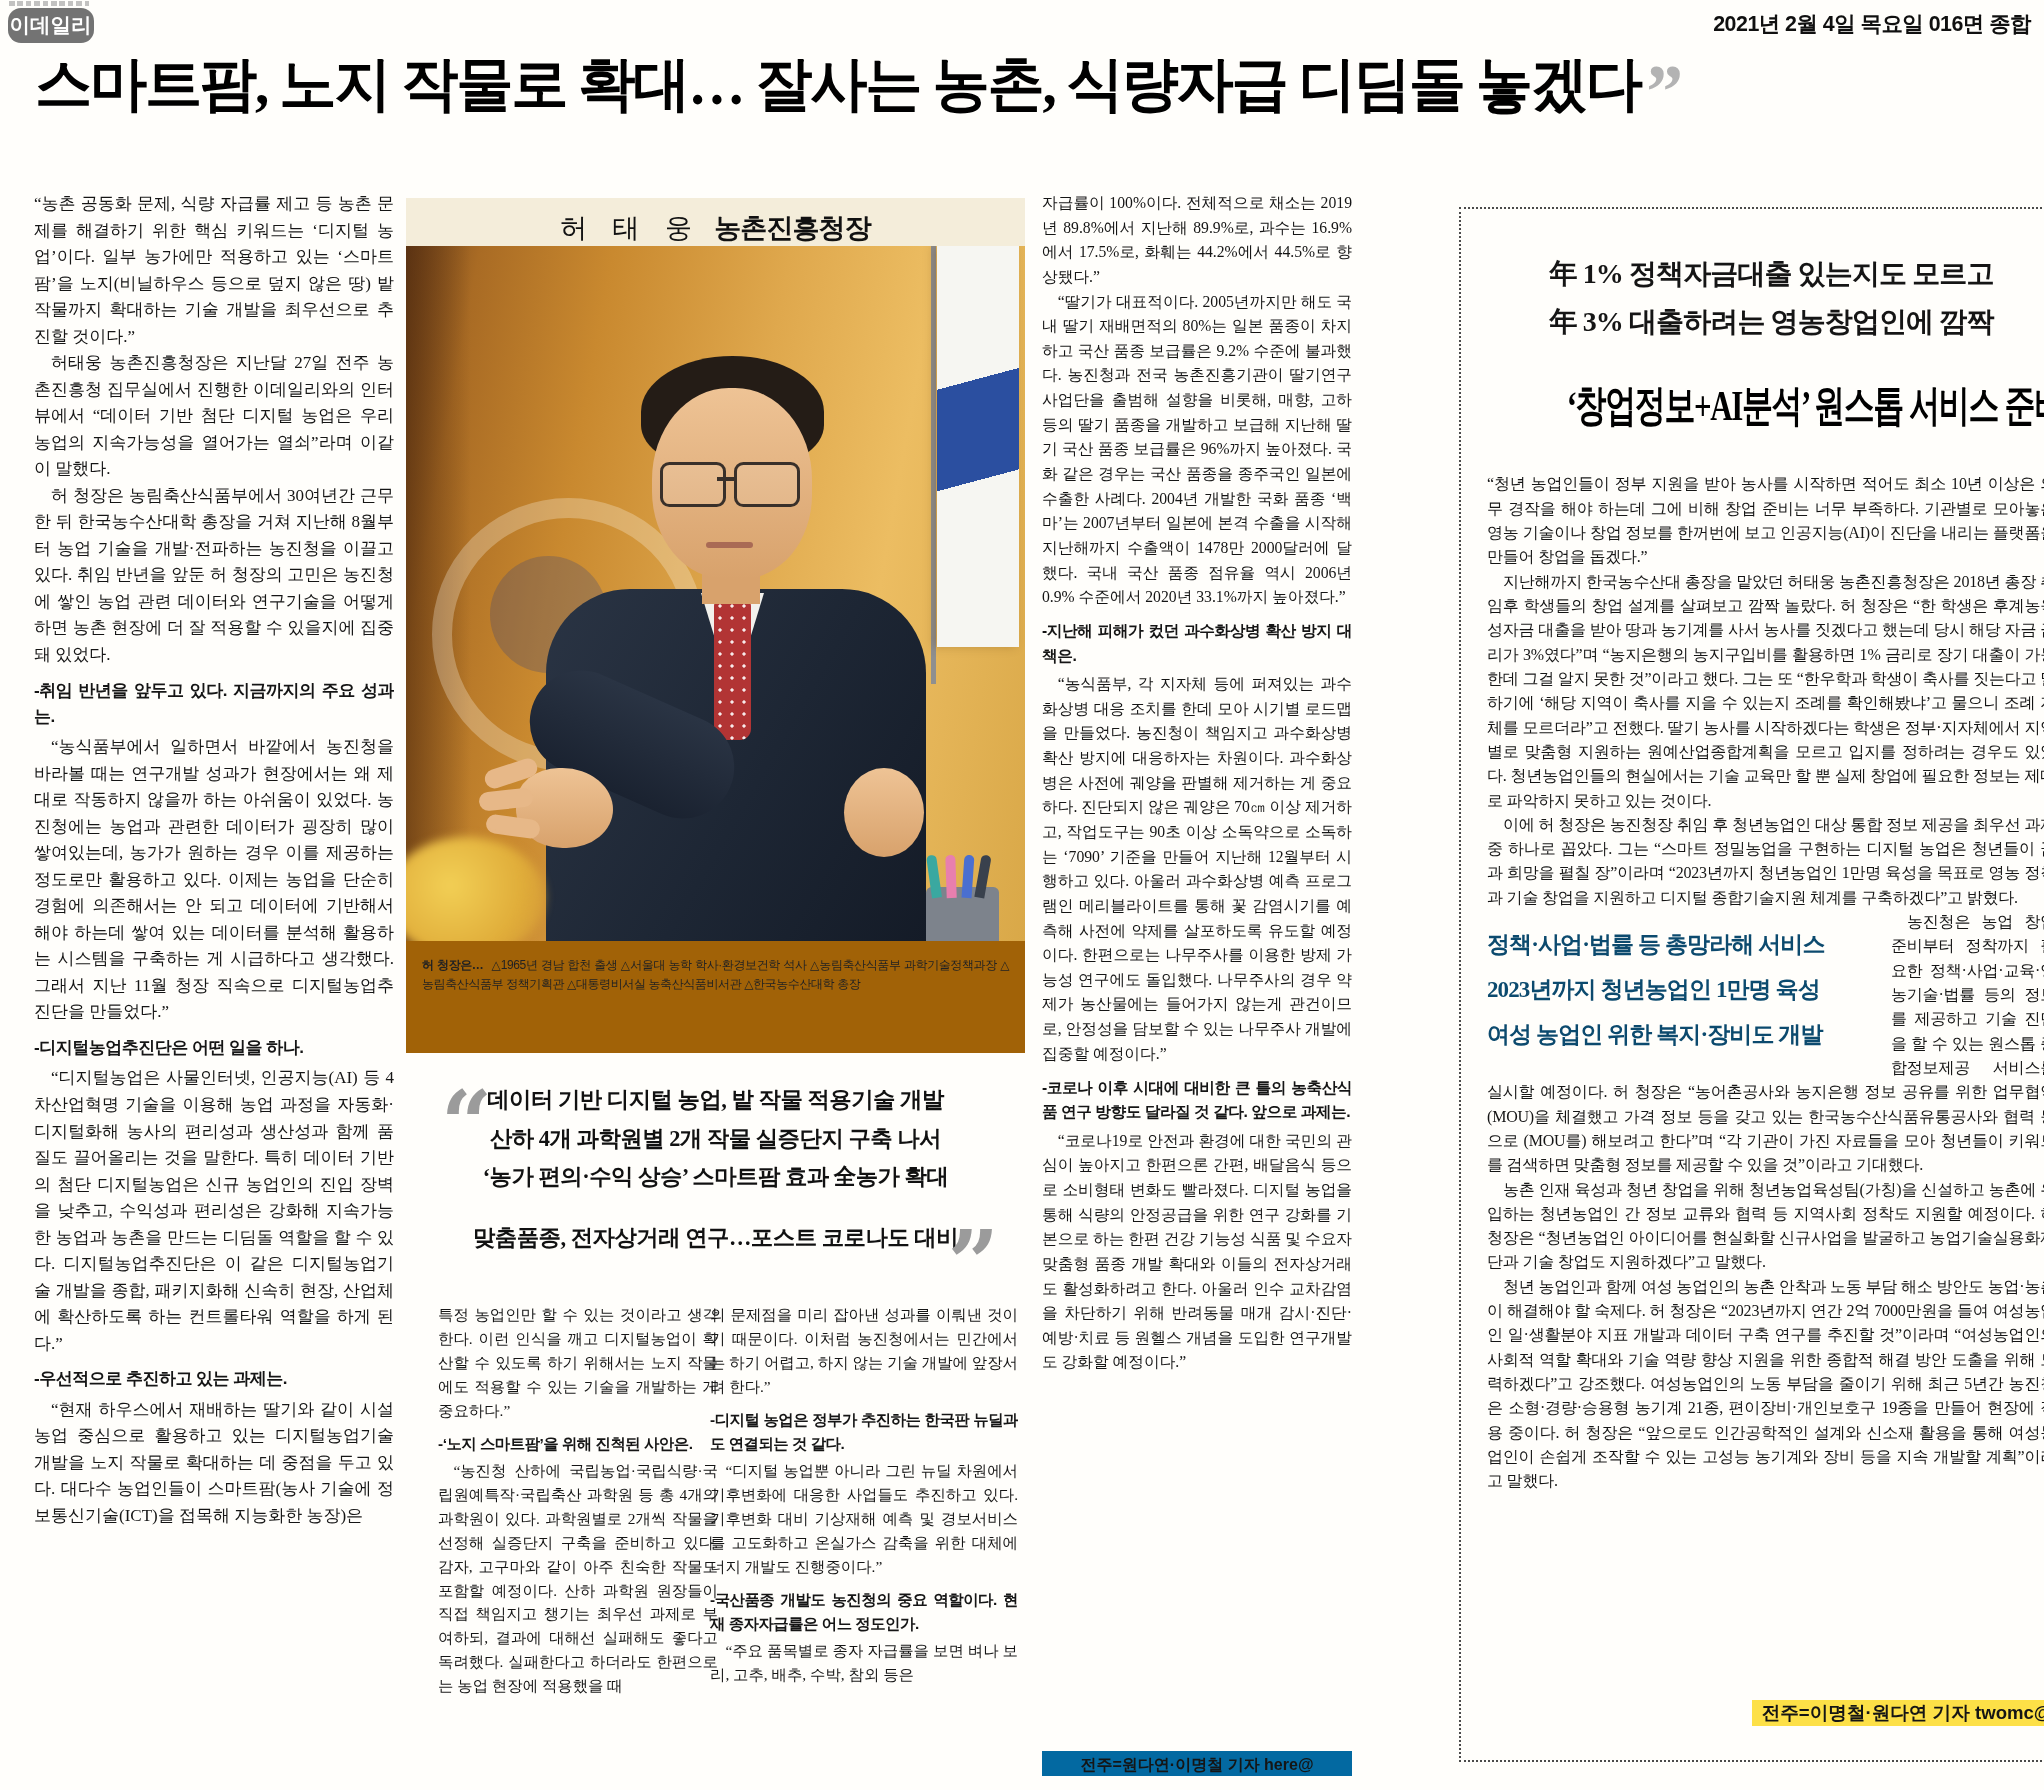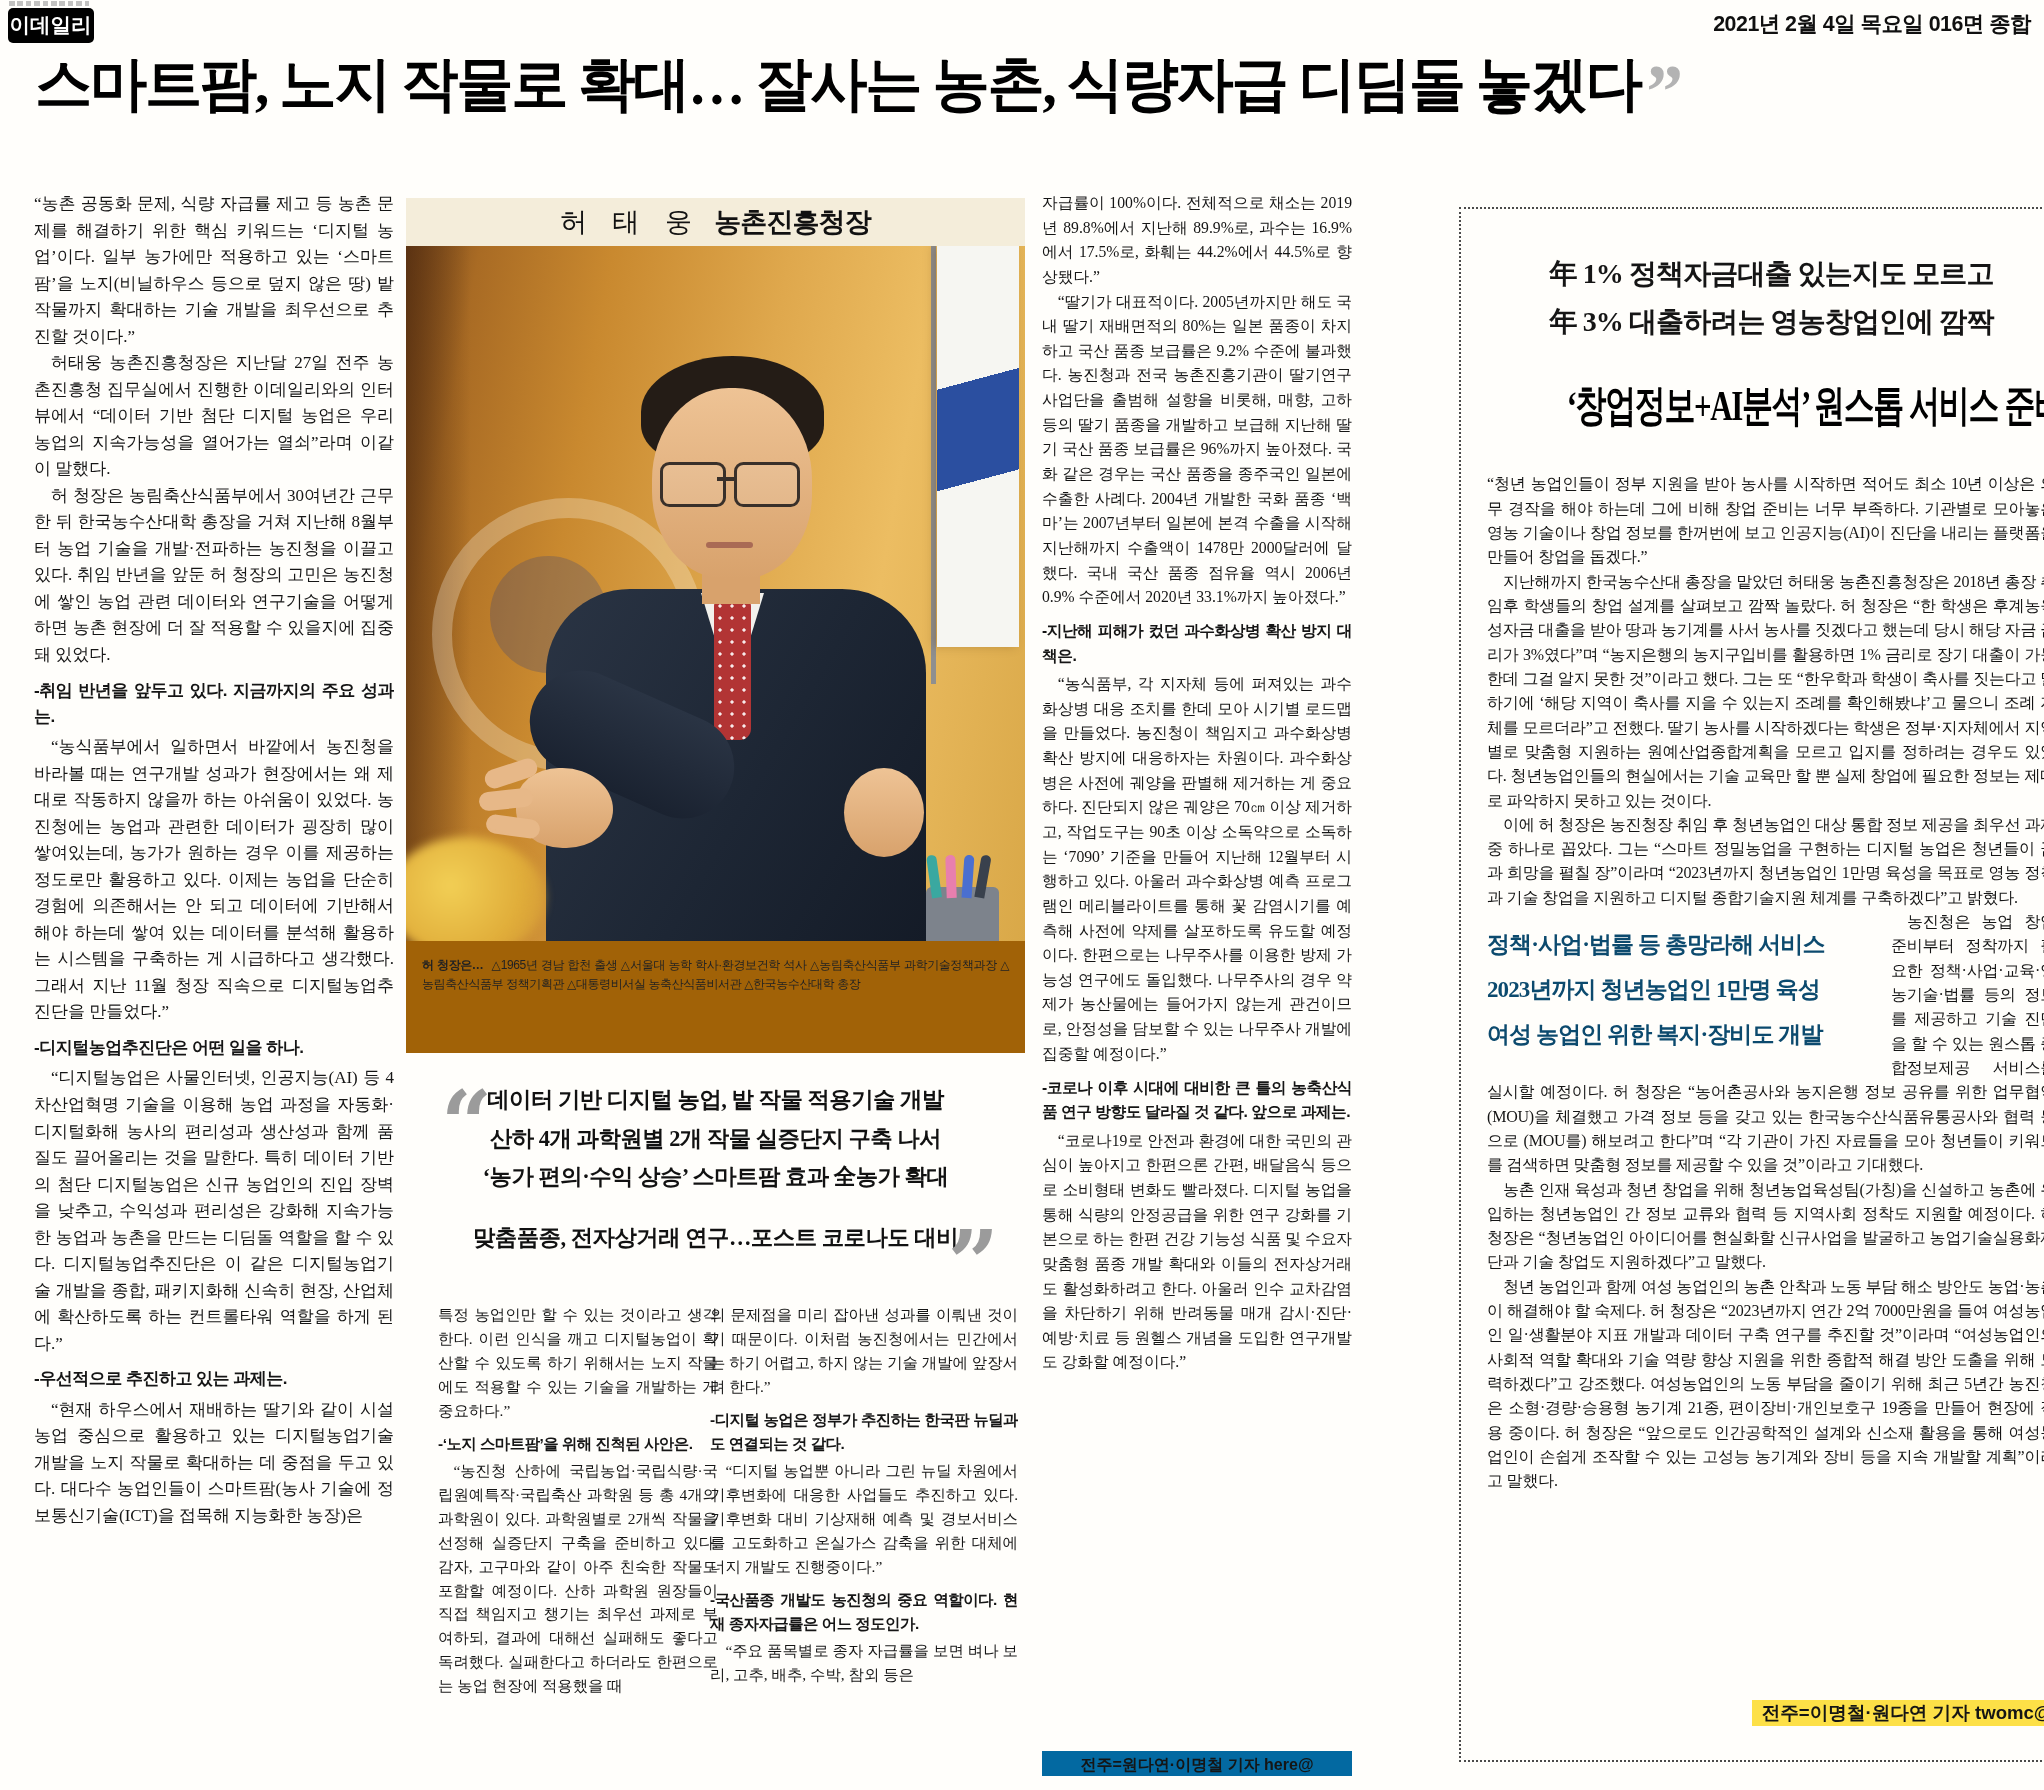--- a/index.html
+++ b/index.html
@@ -7,22 +7,22 @@
     width:2044px;height:1791px;position:relative;background:#fffefb;color:#151515;
     font-family:"Liberation Serif","DejaVu Serif",serif;
     -webkit-font-smoothing:antialiased;overflow:hidden;
   }
   .sans{font-family:"Liberation Sans","DejaVu Sans",sans-serif;}
 
   
   #masthead{position:absolute;left:0;top:0;width:100%;height:47px;}
   #logo-topline{position:absolute;left:9.3px;top:0.9px;width:80px;height:4.7px;
     background:repeating-linear-gradient(90deg,#9a9a9a 0 5.6px,transparent 5.6px 8.4px);opacity:.6;}
-  #logo-box{position:absolute;left:7.5px;top:7.5px;width:86px;height:35px;background:#000000;
-    display:flex;align-items:center;justify-content:center;border-radius:5px;}
+  #logo-box{position:absolute;left:7.5px;top:7.5px;width:86px;height:35px;background:#737373;
+    display:flex;align-items:center;justify-content:center;border-radius:13px;}
   #logo-box span{color:#fff;font-weight:bold;font-size:20.5px;letter-spacing:0px;
     font-family:"Liberation Sans","DejaVu Sans",sans-serif;}
   #dateline{position:absolute;right:13px;top:9.3px;font-size:21.4px;font-weight:bold;color:#101010;
     font-family:"Liberation Sans","DejaVu Sans",sans-serif;letter-spacing:-0.5px;}
 
   
   #headline{position:absolute;left:35px;top:45px;width:1995px;white-space:nowrap;
     font-weight:900;font-size:59px;letter-spacing:-2.3px;color:#000;
     transform:scaleX(.97);transform-origin:left center;}
   #headline .endquote{color:#b3b3b3;font-size:76px;font-weight:900;vertical-align:-13px;
@@ -39,21 +39,21 @@
   .pp.lead{text-indent:0;}
   .pp.q{font-family:"Liberation Sans","DejaVu Sans",sans-serif;font-weight:bold;
     text-indent:0;margin:9.3px 0 3.7px 0;letter-spacing:-0.5px;}
   #col4-byline{position:absolute;right:0;bottom:0;left:0;background:#0369a1;
     font-family:"Liberation Sans","DejaVu Sans",sans-serif;font-weight:bold;
     text-align:center;font-size:16px;padding-top:3.7px;}
   #col4wrap{position:absolute;left:1042px;top:191px;width:310px;height:1585px;}
 
   
   #photo-block{position:absolute;left:406px;top:198px;width:619px;}
-  #photo-header{height:48px;background:#f4edda;display:flex;align-items:center;justify-content:center;
+  #photo-header{height:48px;background:#f4edda;display:flex;align-items:flex-end;justify-content:center;
     font-size:27px;color:#111;}
   #photo-header .nm{letter-spacing:9.3px;margin-right:13px;}
   #photo-header .tt{font-family:"Liberation Sans","DejaVu Sans",sans-serif;font-weight:bold;letter-spacing:-0.9px;}
   #photo{position:relative;height:695px;overflow:hidden;
     background:linear-gradient(100deg,#74451c 0%,#a96b24 10%,#c9892f 28%,#dfa84d 52%,#ecbd62 72%,#d9a848 100%);}
   .ph-leftband{position:absolute;left:0;top:0;width:65px;height:100%;
     background:linear-gradient(90deg,rgba(70,35,10,.55),rgba(70,35,10,0));}
   .ph-emblem{position:absolute;left:26px;top:252px;width:233px;height:233px;border-radius:50%;
     border:20.5px solid rgba(255,252,240,.28);}
   .ph-emblem2{position:absolute;left:84px;top:310px;width:117px;height:117px;border-radius:50%;

